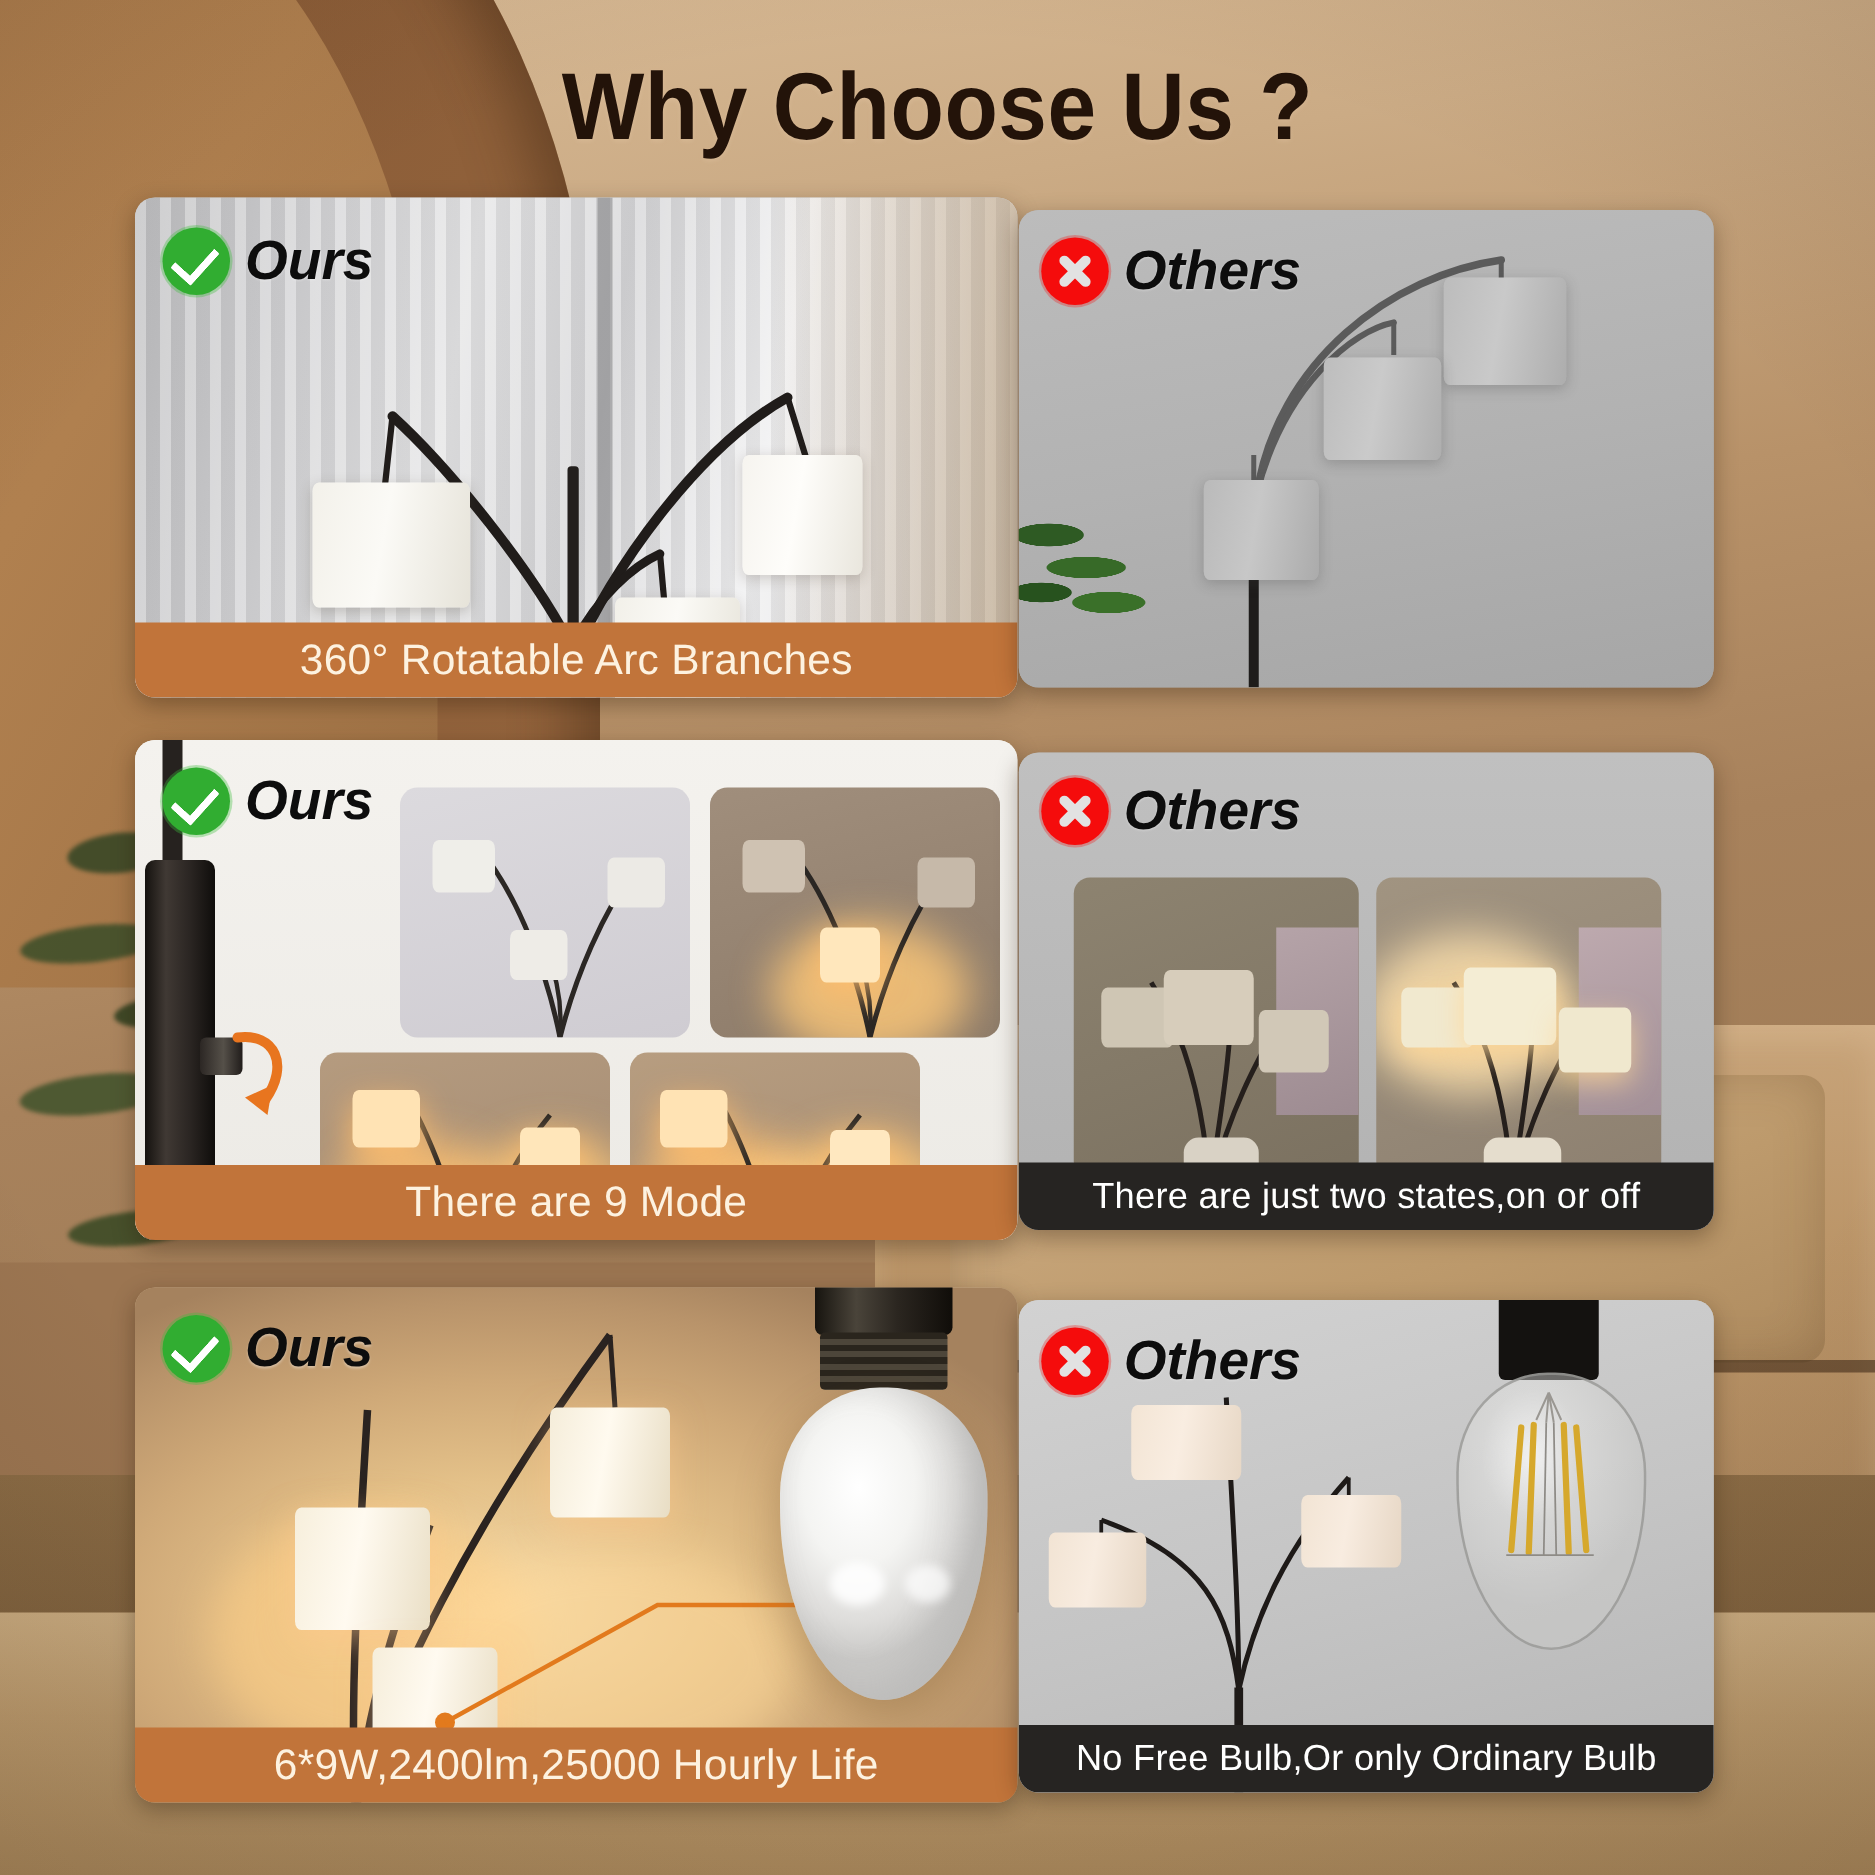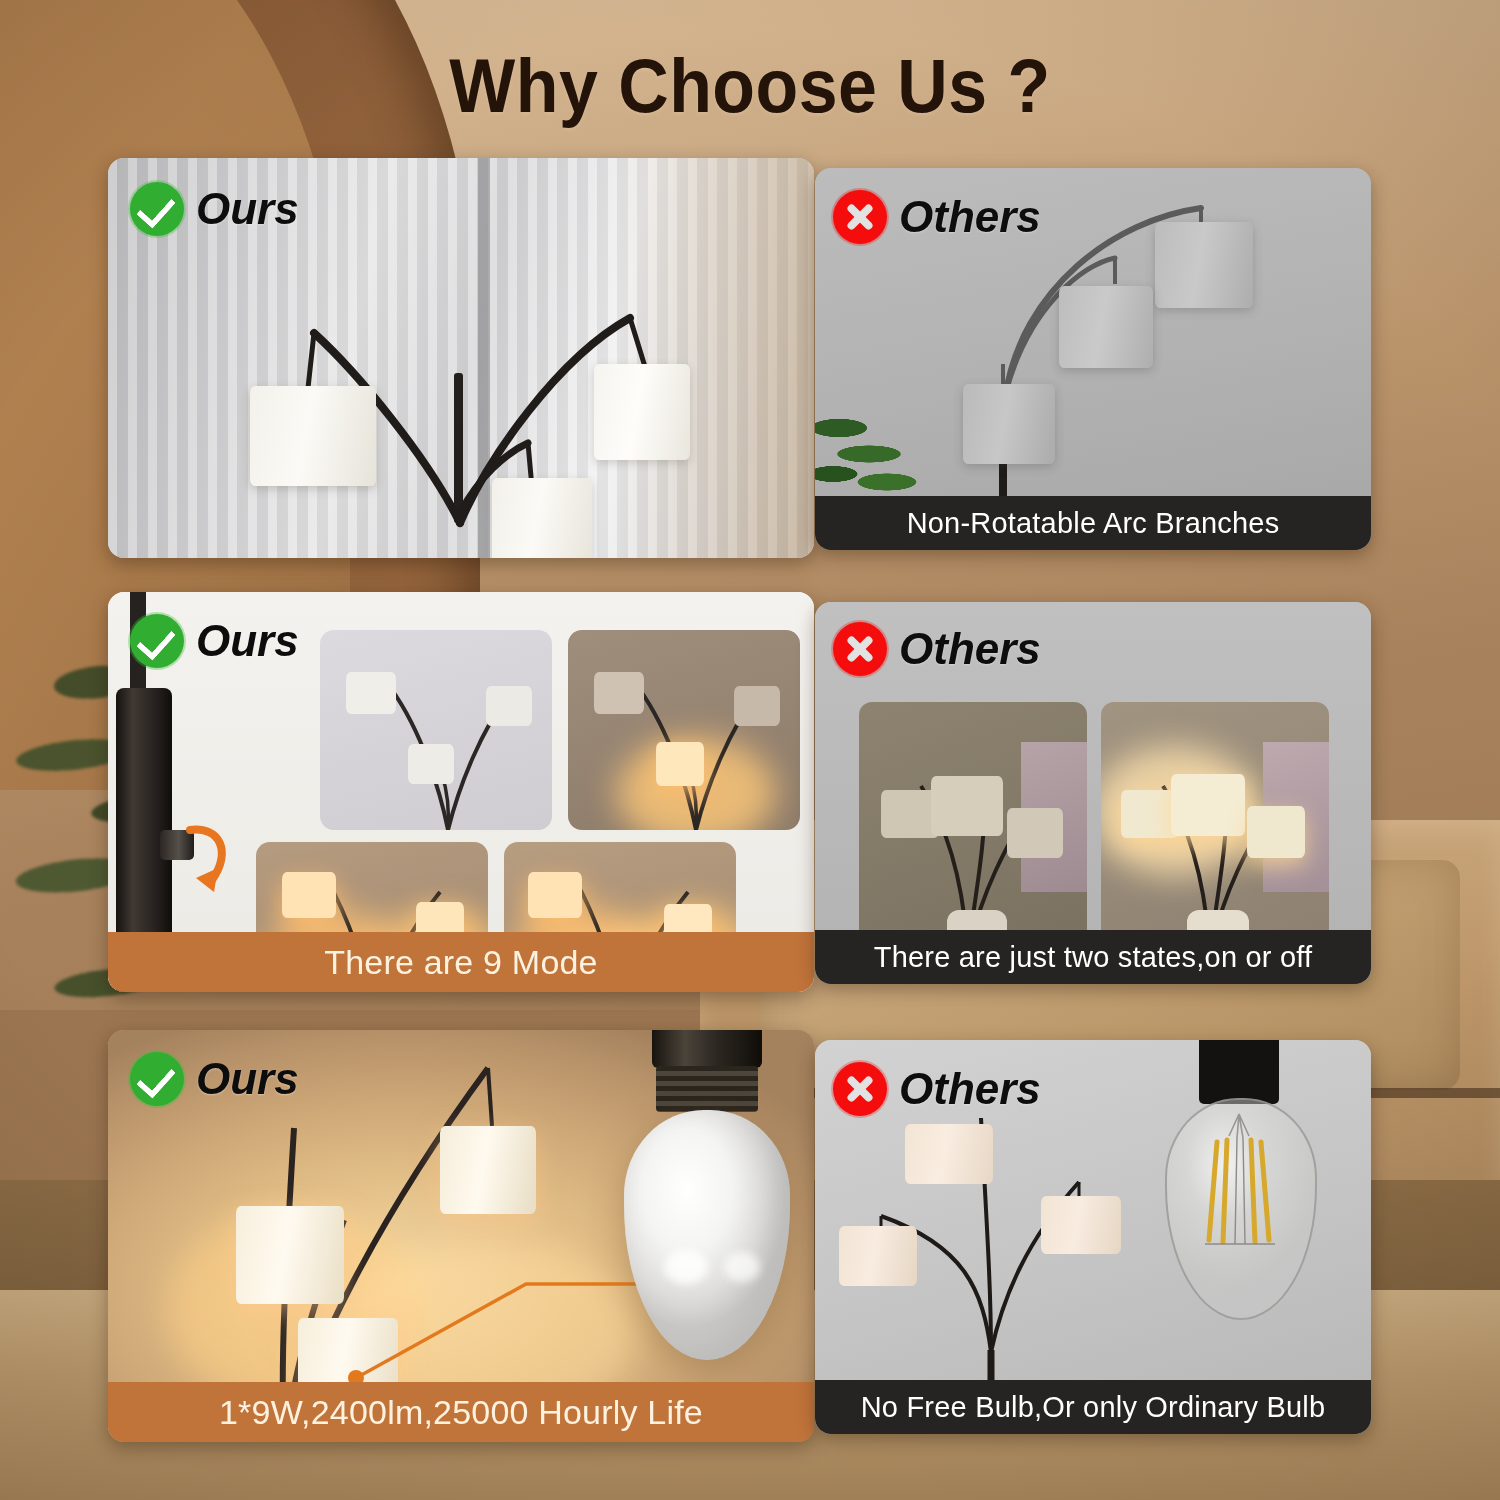--- a/index.html
+++ b/index.html
@@ -156,20 +156,21 @@
       <path d="M352 365 C 380 300, 450 200, 522 160" stroke="#201c1a" stroke-width="8" fill="none" stroke-linecap="round"></path>
       <path d="M522 160 L 538 212" stroke="#201c1a" stroke-width="5" fill="none" stroke-linecap="round"></path>
       <path d="M352 355 C 370 320, 398 295, 420 285" stroke="#201c1a" stroke-width="7" fill="none" stroke-linecap="round"></path>
       <path d="M420 285 L 424 330" stroke="#201c1a" stroke-width="5" fill="none" stroke-linecap="round"></path>
     </svg>
     <div class="shade" style="left:142px;top:228px;width:126px;height:100px;background:linear-gradient(100deg,#f3f1ea,#fbfaf6 45%,#e6e3d9);box-shadow:0 3px 10px rgba(80,70,55,.25);"></div>
     <div class="shade" style="left:486px;top:206px;width:96px;height:96px;background:linear-gradient(100deg,#f6f4ef,#fefdfa 45%,#e9e6dd);box-shadow:0 3px 10px rgba(80,70,55,.22);"></div>
     <div class="shade" style="left:384px;top:320px;width:100px;height:92px;background:linear-gradient(100deg,#f2f0e9,#fbfaf6 45%,#e7e4da);box-shadow:0 3px 10px rgba(80,70,55,.22);"></div>
 
   </div>
+  <div class="caption cap-ours">360° Rotatable Arc Branches</div>
   <div class="badge" style="left:22px;top:24px;">
     <span class="mark ok"></span>
     <span class="btxt">Ours</span>
   </div>
 </div>
 
 <div class="card" id="c2">
   <div class="photo">
     <div class="bgph"></div>
     <svg width="556" height="382" style="position:absolute;left:0;top:0;">
@@ -178,21 +179,20 @@
       <path d="M190 228 C 212 140, 268 96, 300 90" stroke="#5b5b5b" stroke-width="5" fill="none" stroke-linecap="round"></path>
       <path d="M386 40 L386 62" stroke="#5b5b5b" stroke-width="4"></path>
       <path d="M300 90 L300 116" stroke="#5b5b5b" stroke-width="4"></path>
       <path d="M188 196 L188 218" stroke="#5b5b5b" stroke-width="4"></path>
     </svg>
     <div class="shade" style="left:340px;top:54px;width:98px;height:86px;background:linear-gradient(100deg,#bcbcbc,#c9c9c9 45%,#adadad);box-shadow:0 3px 10px rgba(60,60,60,.25);"></div>
     <div class="shade" style="left:244px;top:118px;width:94px;height:82px;background:linear-gradient(100deg,#bdbdbd,#cacaca 45%,#aeaeae);box-shadow:0 3px 10px rgba(60,60,60,.25);"></div>
     <div class="shade" style="left:148px;top:216px;width:92px;height:80px;background:linear-gradient(100deg,#bababa,#c7c7c7 45%,#ababab);box-shadow:0 3px 10px rgba(60,60,60,.25);"></div>
     <div class="plant"></div>
   </div>
-  <div class="caption cap-others">Non-Rotatable Arc Branches</div>
   <div class="badge" style="left:18px;top:22px;">
     <span class="mark no"></span>
     <span class="btxt">Others</span>
   </div>
 </div>
 
 <div class="card" id="c3">
   <div class="photo">
     <div class="bgph"></div>
 
@@ -323,21 +323,21 @@
     <div style="position:absolute;left:544px;top:-10px;width:110px;height:48px;background:linear-gradient(90deg,#17140f,#4a443a 30%,#2b2620 60%,#100d09);border-radius:6px;"></div>
     <div style="position:absolute;left:548px;top:36px;width:102px;height:46px;
       background:repeating-linear-gradient(180deg,#2a251d 0 5px,#4d463a 5px 10px);border-radius:4px;"></div>
     <div style="position:absolute;left:516px;top:80px;width:166px;height:250px;
       background:radial-gradient(ellipse 60% 55% at 38% 32%,#ffffff 0%,#f4f4f2 45%,#dedddb 78%,#c9c8c6 100%);
       border-radius:48% 48% 50% 50% / 34% 34% 62% 62%;
       box-shadow:0 12px 34px rgba(120,90,50,.35), inset -18px -10px 30px rgba(160,160,160,.3);"></div>
     <div style="position:absolute;left:556px;top:220px;width:44px;height:34px;border-radius:50%;background:rgba(255,255,255,.85);filter:blur(4px);"></div>
     <div style="position:absolute;left:616px;top:222px;width:36px;height:30px;border-radius:50%;background:rgba(255,255,255,.7);filter:blur(4px);"></div>
   </div>
-  <div class="caption cap-ours">1*9W,2400lm,25000 Hourly Life</div>
+  <div class="caption cap-ours">6*9W,2400lm,25000 Hourly Life</div>
   <div class="badge" style="left:22px;top:22px;">
     <span class="mark ok"></span>
     <span class="btxt">Ours</span>
   </div>
 </div>
 
 <div class="card" id="c6">
   <div class="photo">
     <div class="bgph"></div>
     <svg width="556" height="394" style="position:absolute;left:0;top:0;">

